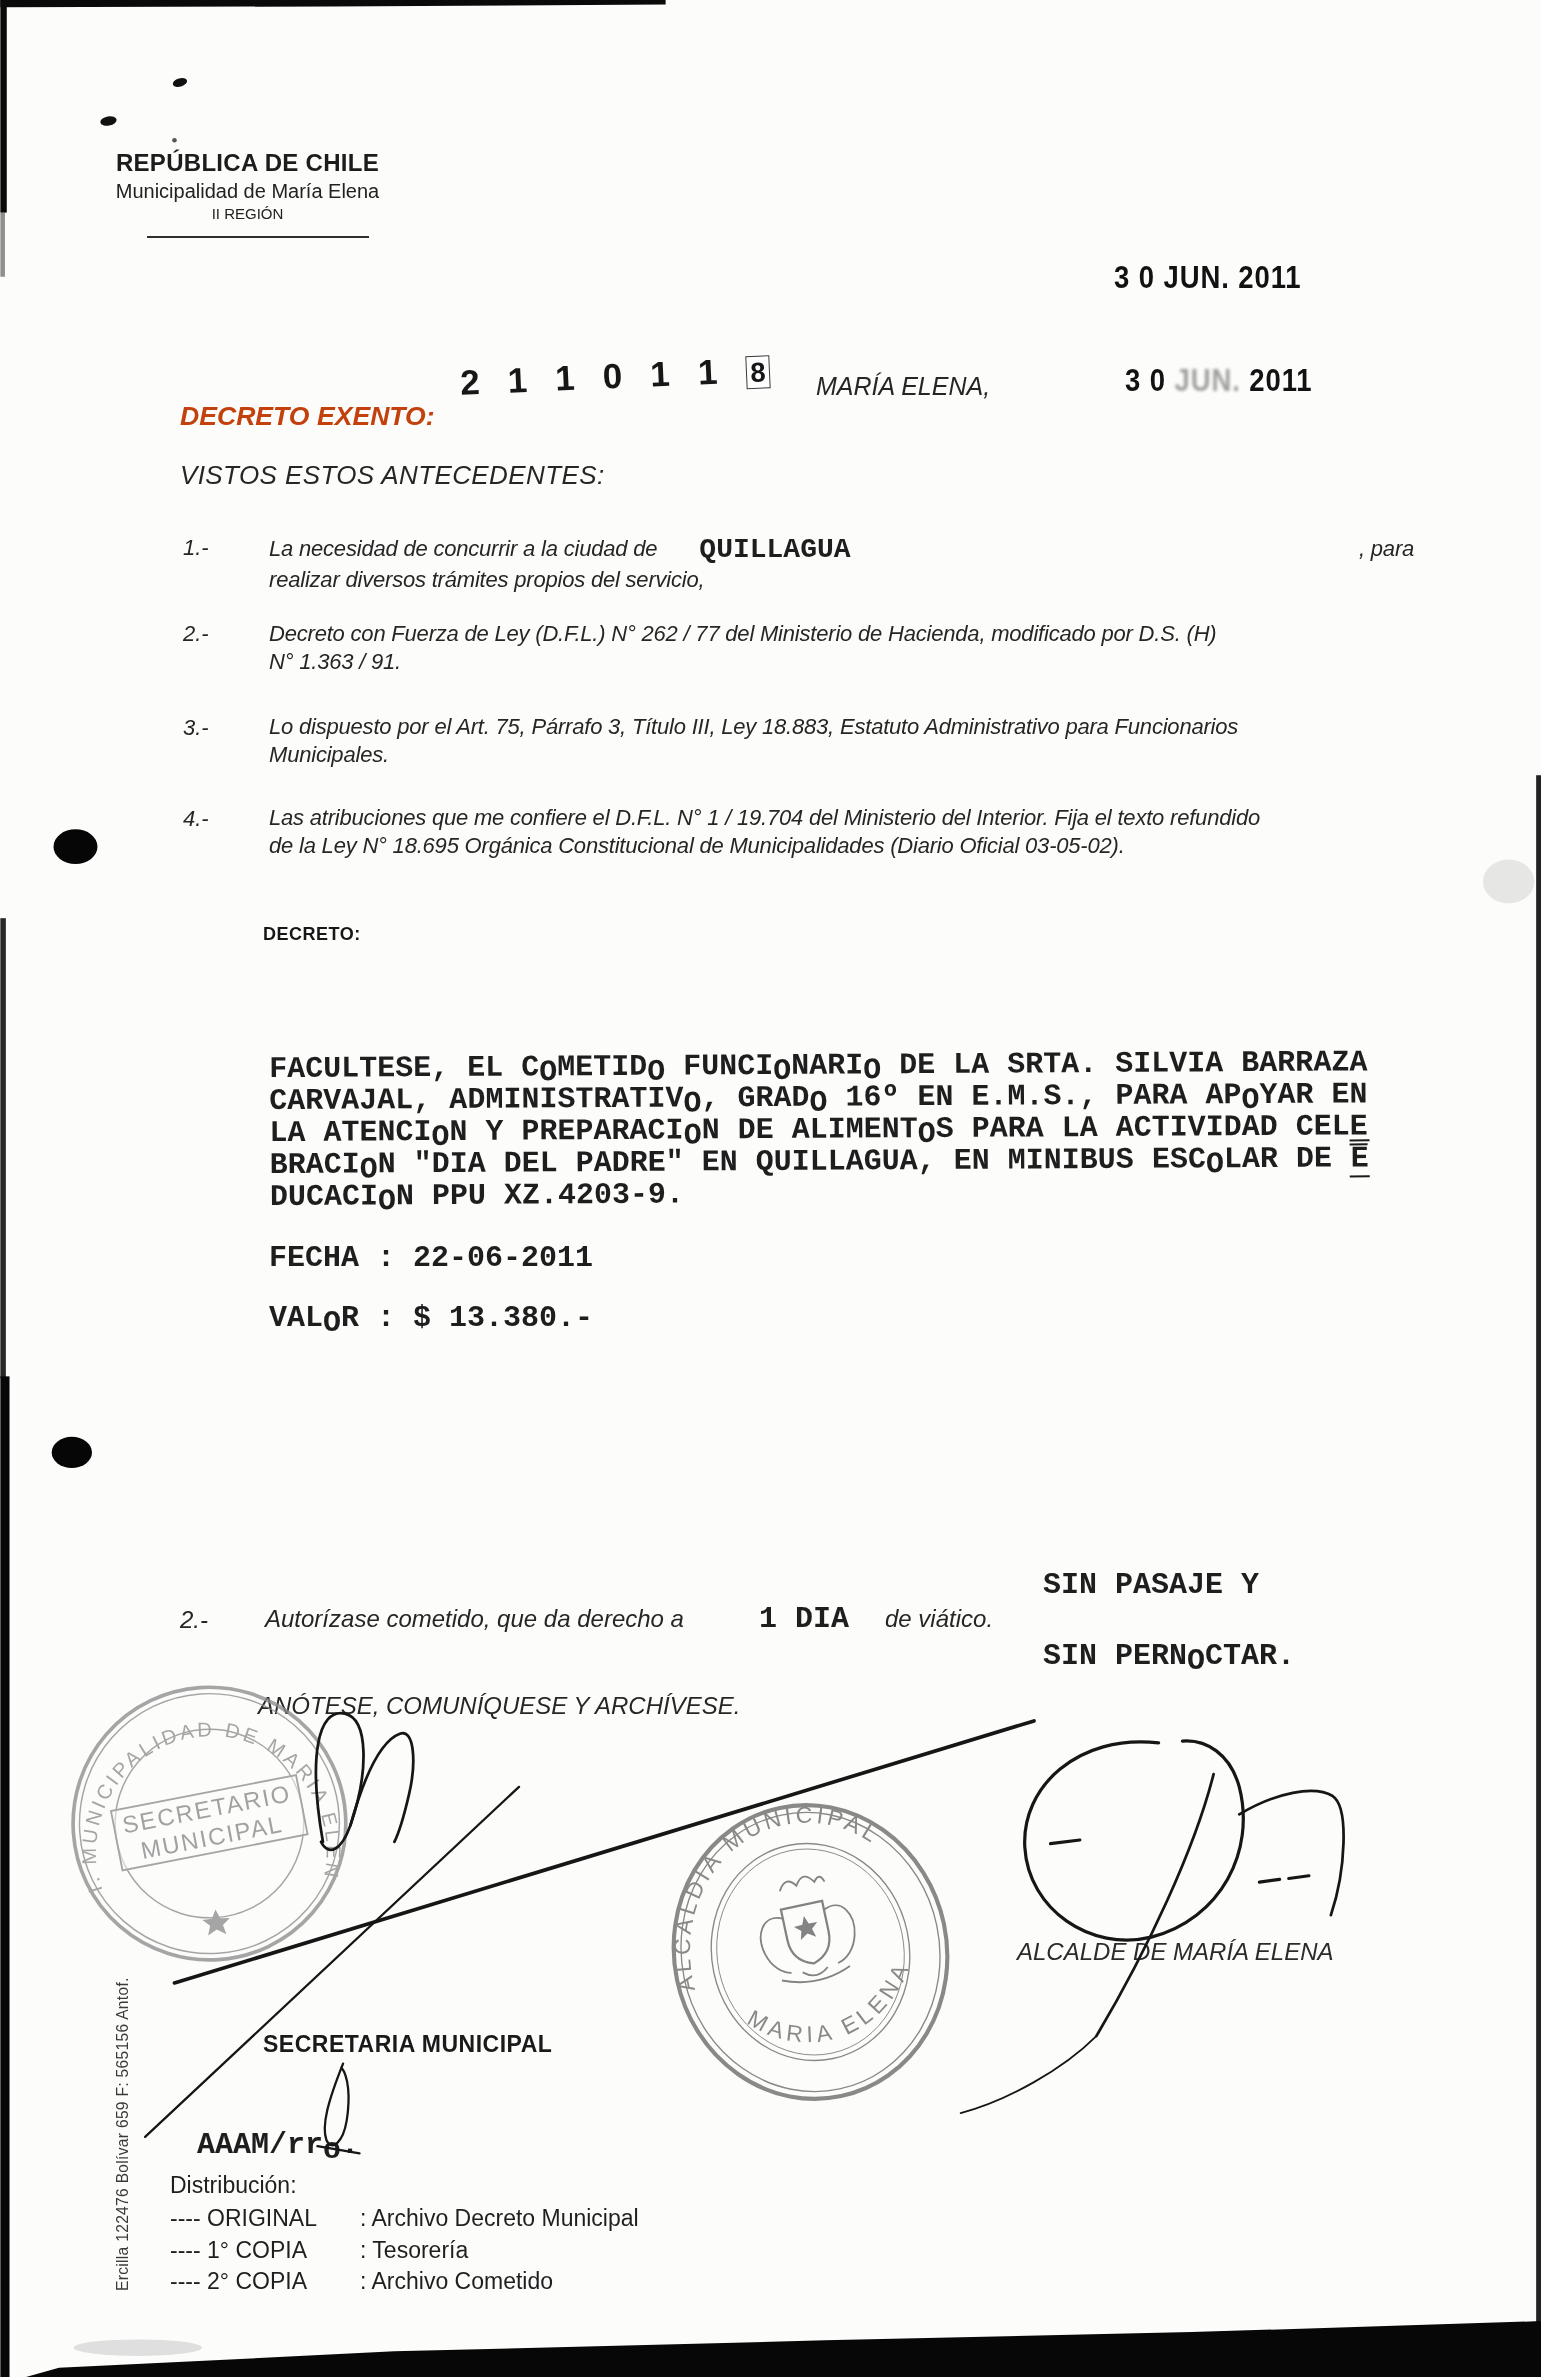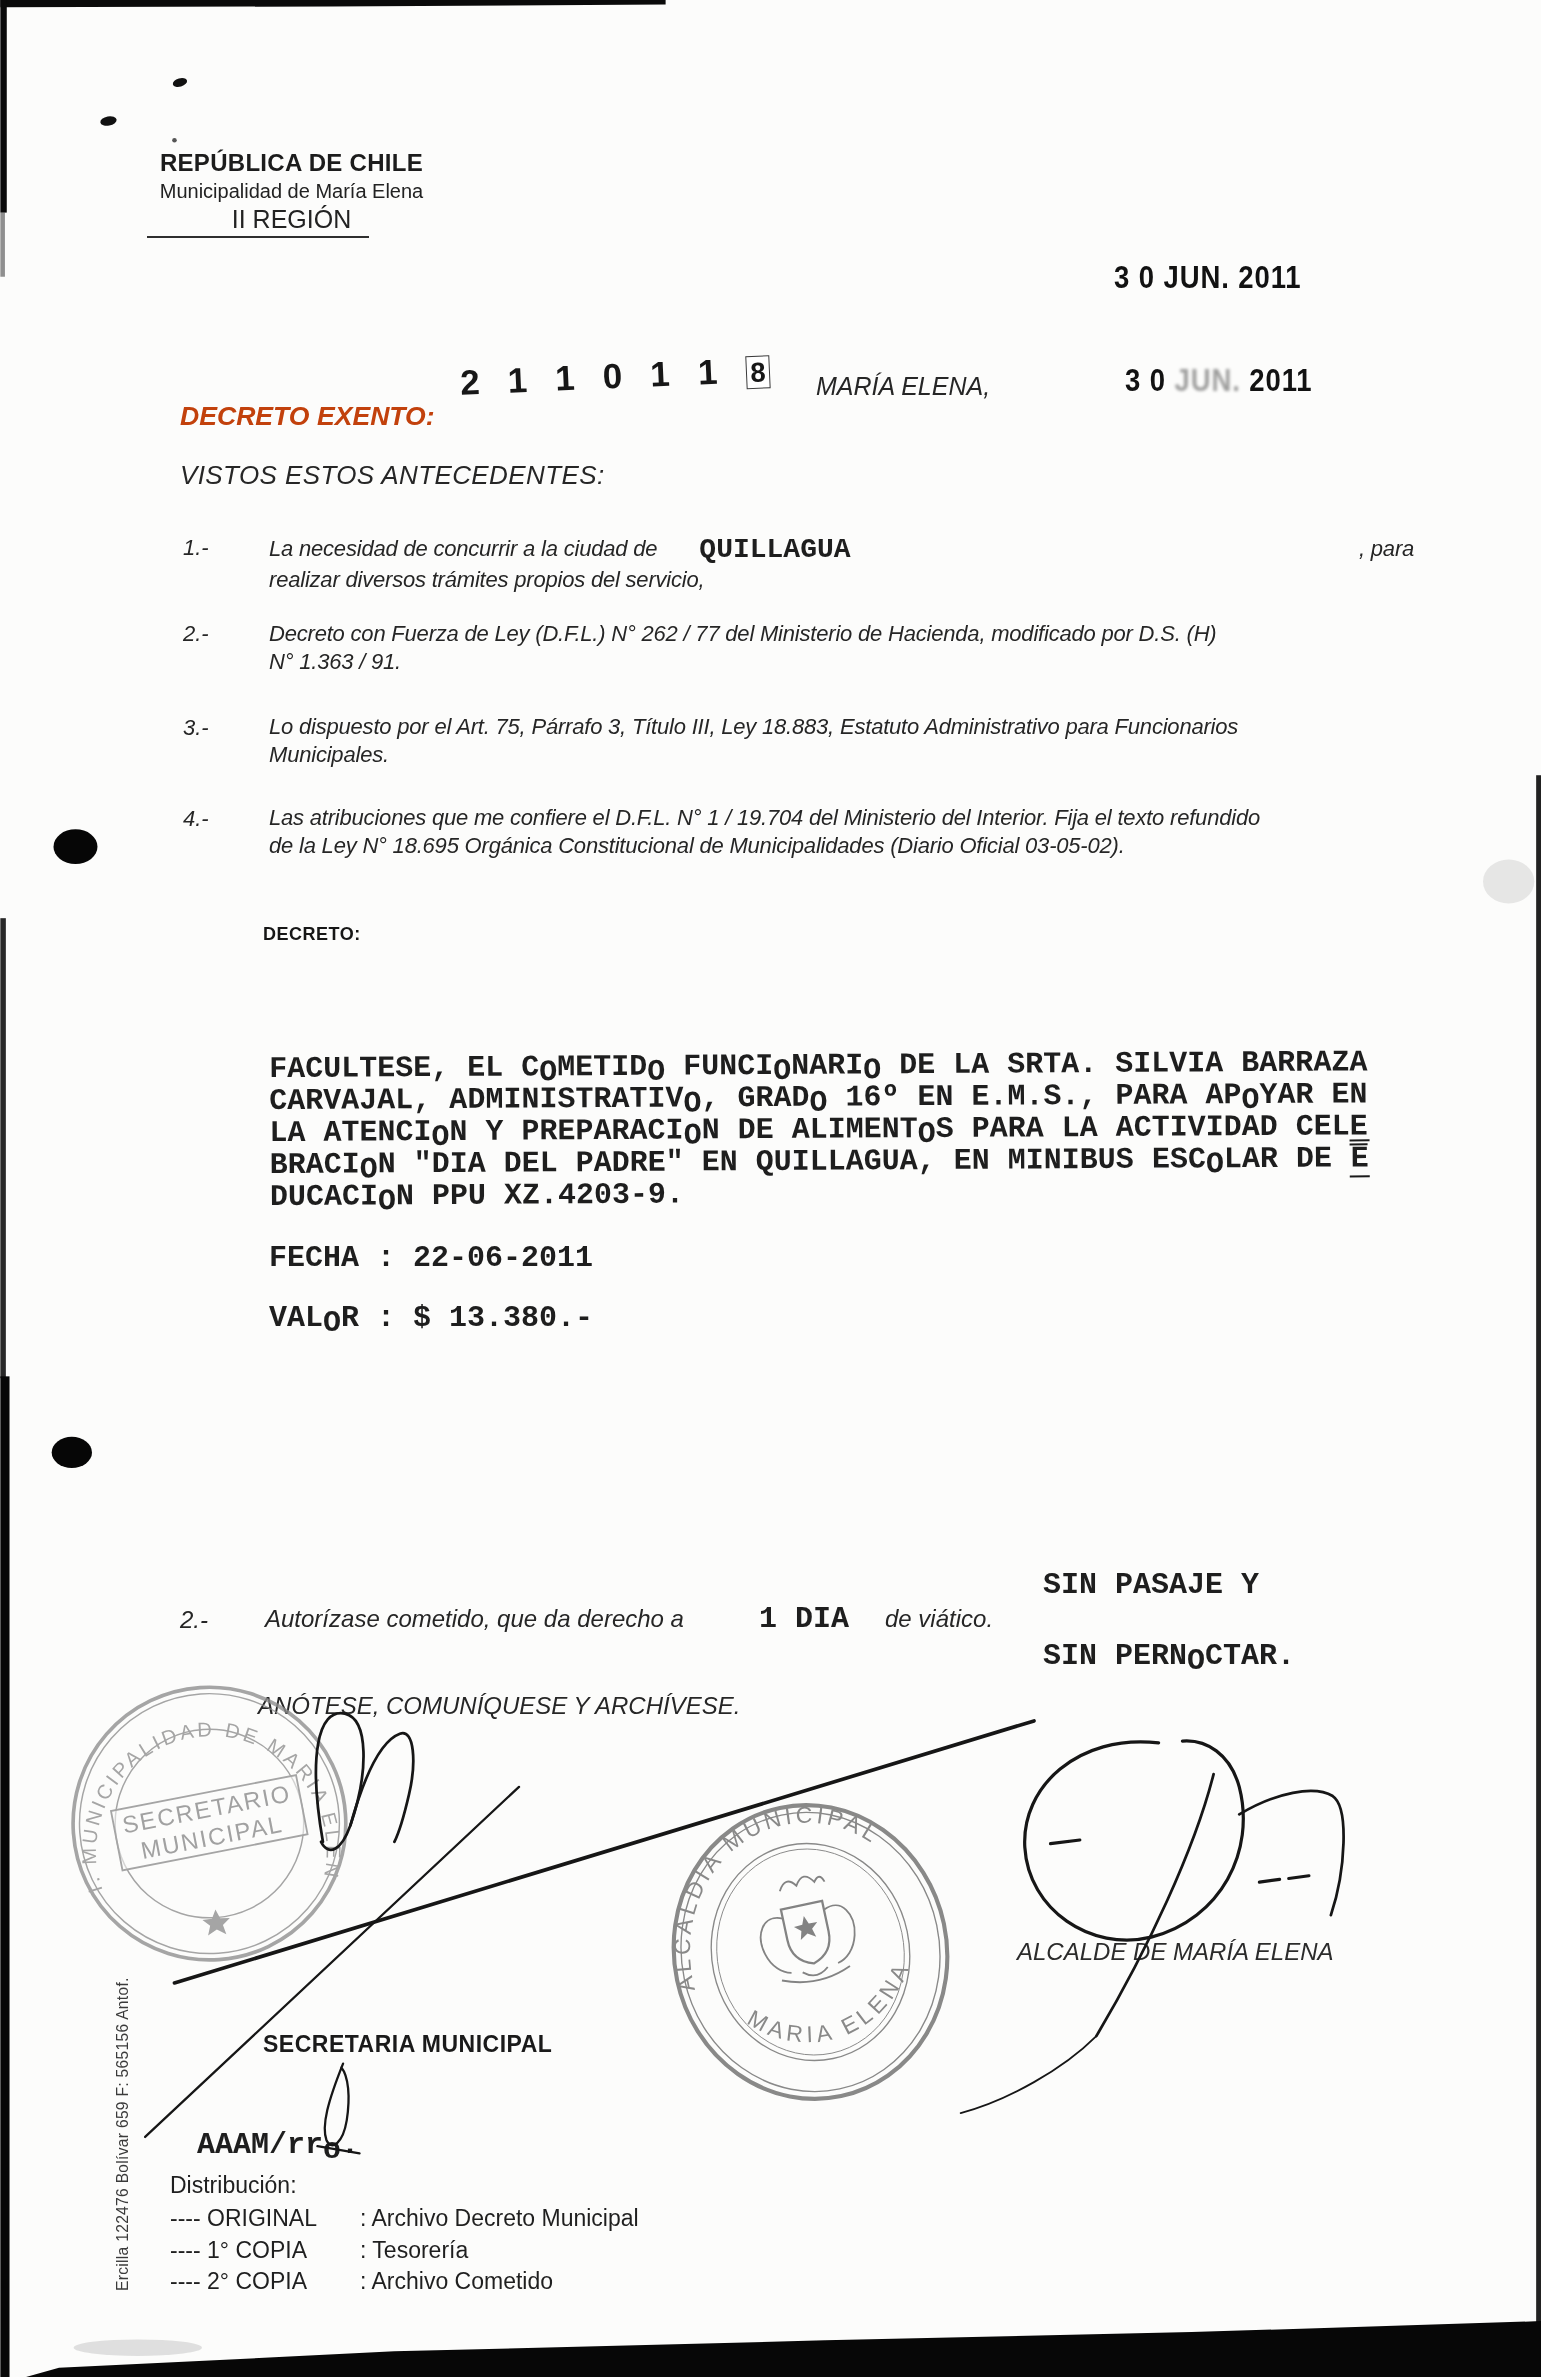--- a/index.html
+++ b/index.html
@@ -1,23 +1,23 @@
 <!DOCTYPE html>
 <html style="font-size:14.7px"><head>
 <meta charset="utf-8">
 <style>
   html,body{margin:0;padding:0;background:#e8e8e8;}
   #page{position:relative;width:1542px;height:2377px;background:#fcfcfb;overflow:hidden;
         font-family:"Liberation Sans","DejaVu Sans",sans-serif;color:#262626;}
   .abs{position:absolute;white-space:nowrap;}
   
-  .hdr{left:110px;top:149px;width:275px;text-align:center;margin-left:44px;}
+  .hdr{left:110px;top:149px;width:275px;text-align:center;}
   .hdr .l1{font-size:24px;font-weight:bold;letter-spacing:0.3px;color:#1c1c1c;}
   .hdr .l2{font-size:20px;margin-top:2.7px;color:#222;}
-  .hdr .l3{font-size:25px;margin-top:2.7px;color:#222;}
+  .hdr .l3{font-size:15px;margin-top:2.7px;color:#222;}
   .hdr-rule{left:147px;top:236px;width:222px;border-top:2.7px solid #2f2f2f;height:0;}
   
   .stamp{font-weight:bold;color:#121212;letter-spacing:0.9px;transform:scaleY(1.12);font-size:27.5px;}
   .stamp-num{font-size:35px;font-weight:bold;color:#171717;letter-spacing:9.2px;transform:rotate(-2.5deg);}
   .stamp-num .boxed{border:1.8px solid #3a3a3a;padding:0 3.7px;letter-spacing:0;background:#fff;}
   .smudged{opacity:.4;filter:blur(1.5px);}
   
   .decl{font-size:26.6px;font-weight:bold;font-style:italic;color:#c2410c;}
   .place{font-size:25px;font-style:italic;}
   .vtitle{font-size:26px;font-style:italic;letter-spacing:0.4px;}

